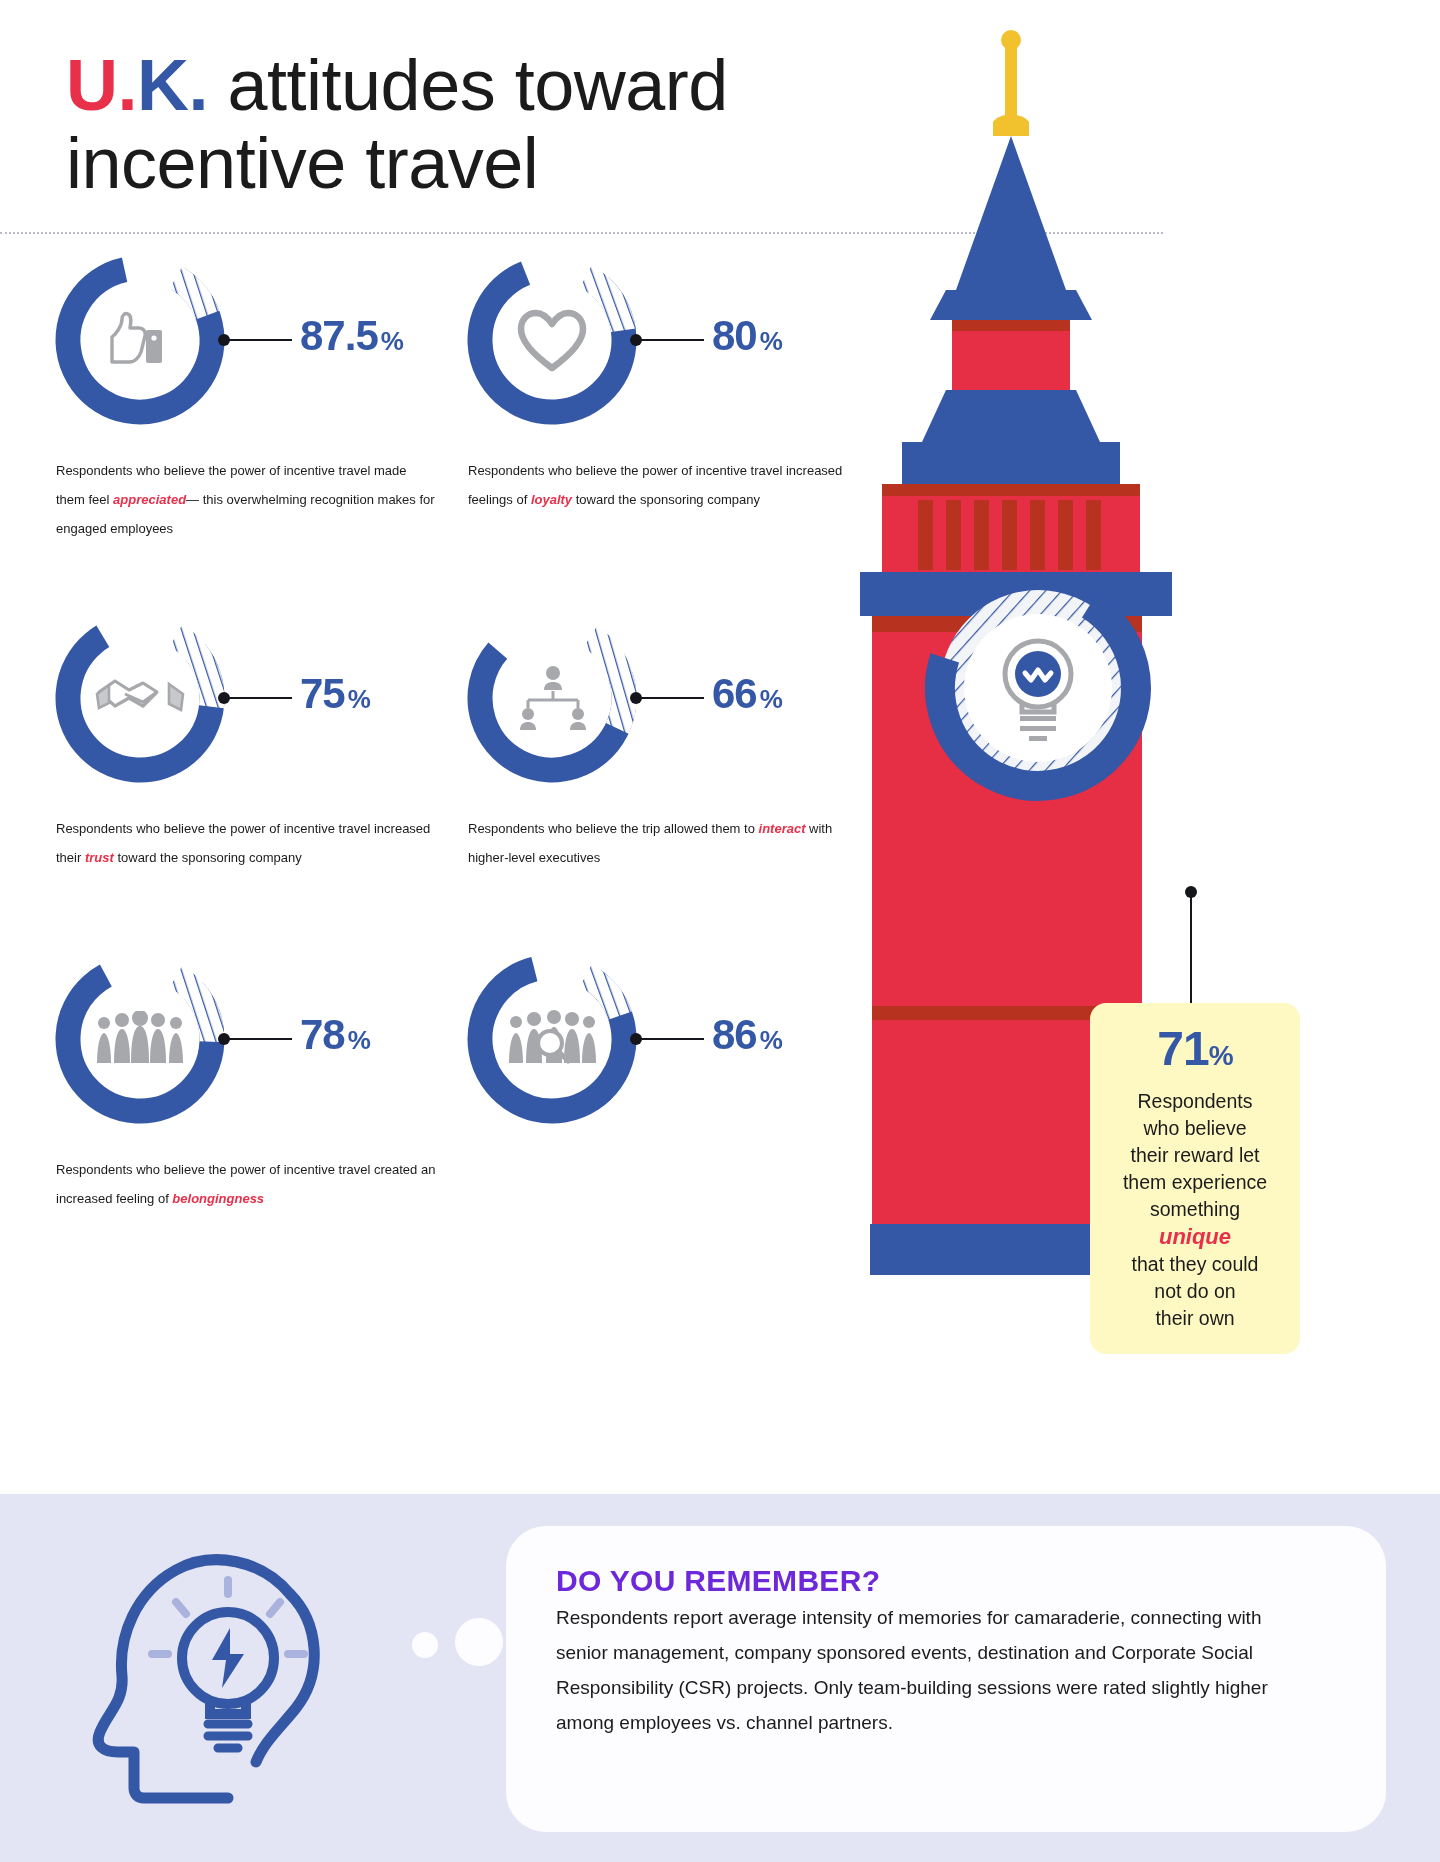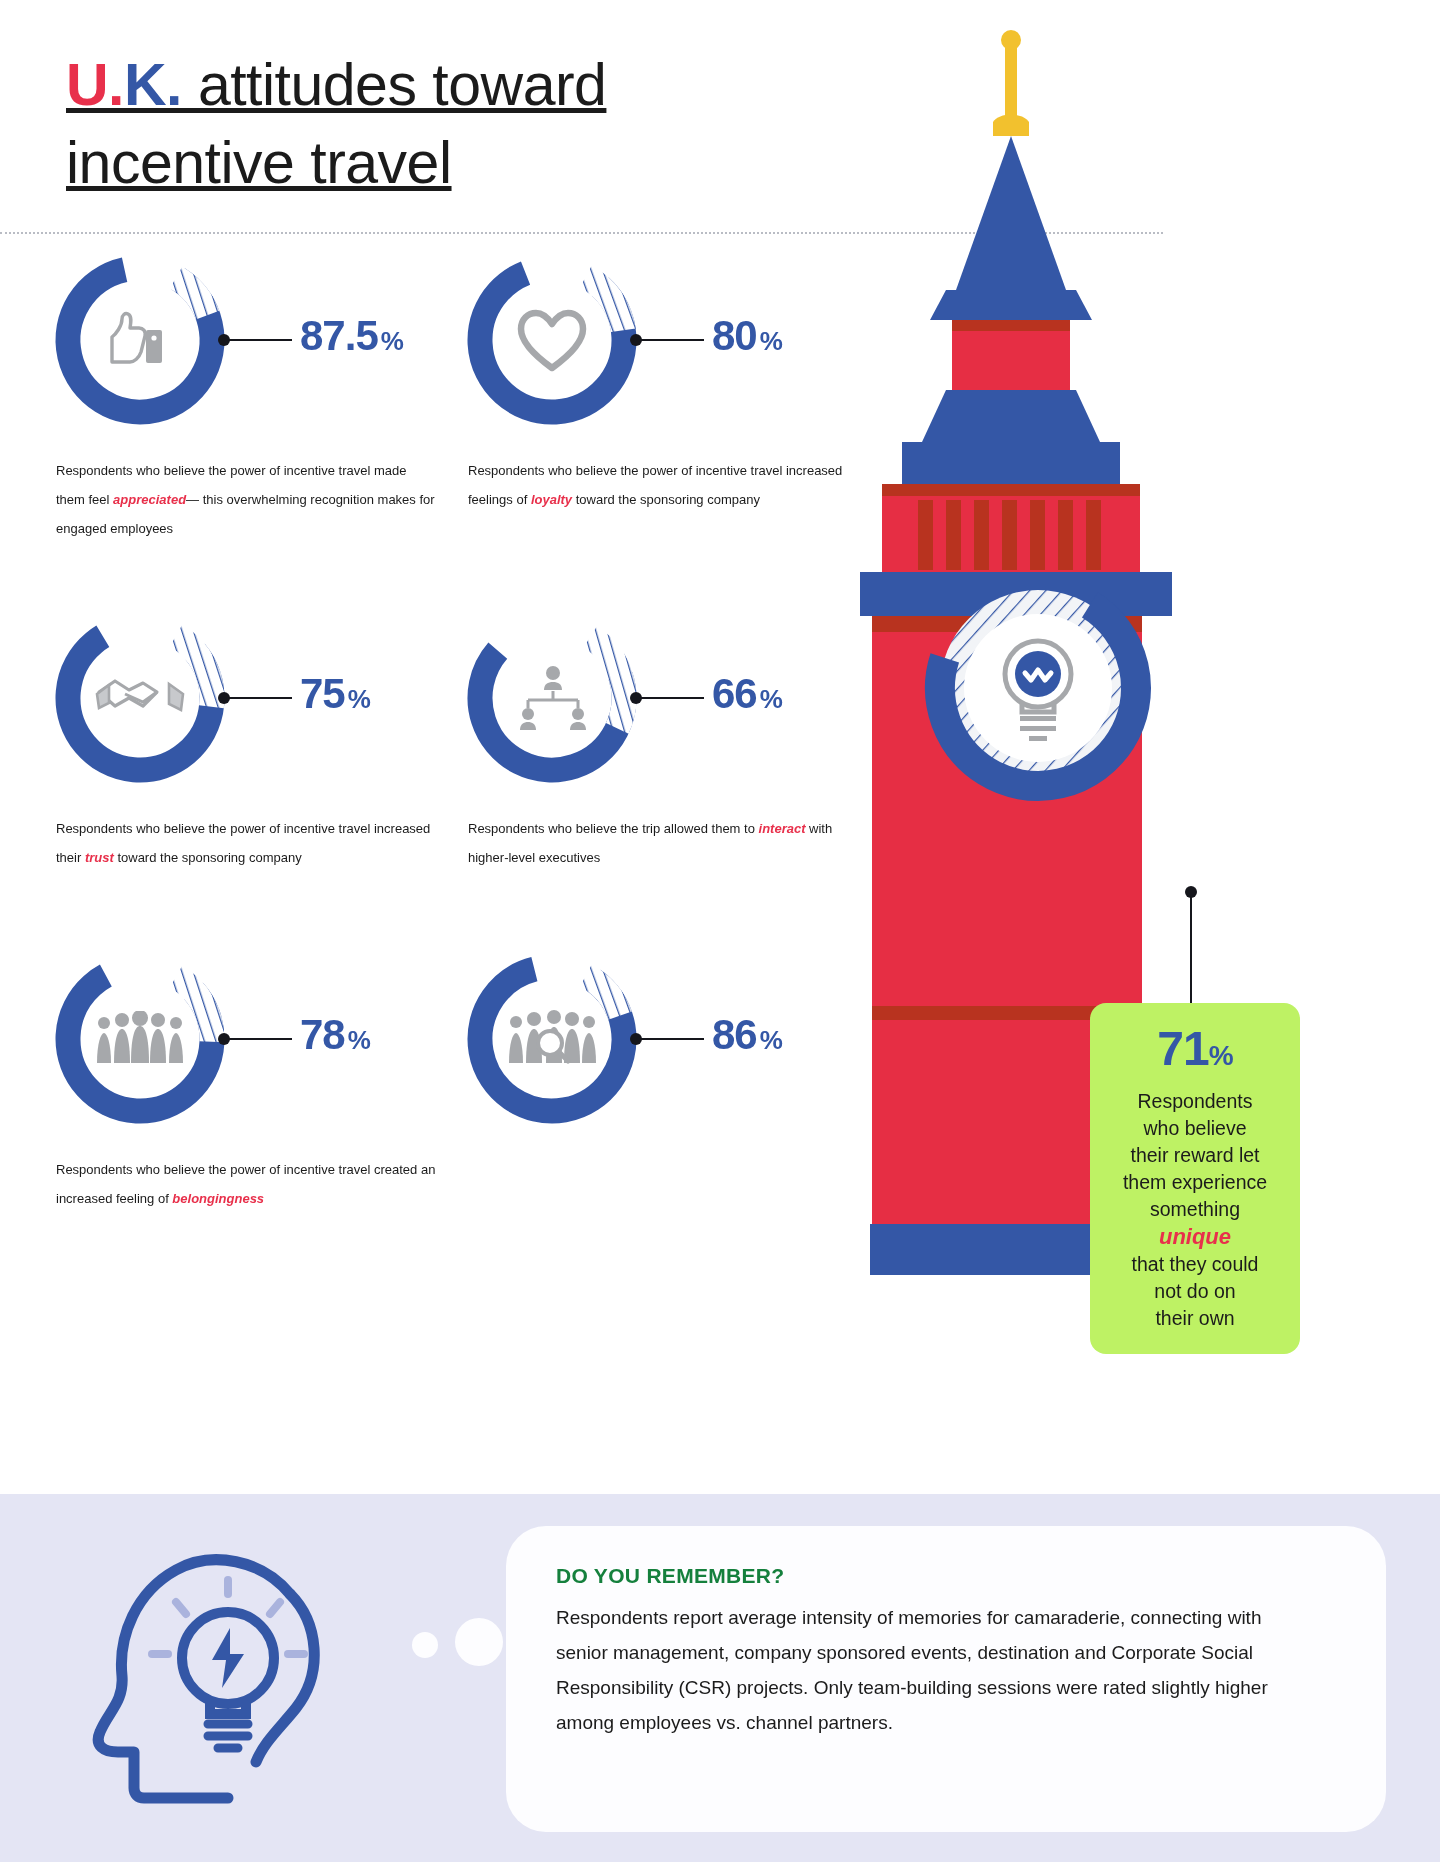--- a/index.html
+++ b/index.html
@@ -10,24 +10,23 @@
     position: relative;
     overflow: hidden;
   }
 
   
   #header {
     position: absolute; left: 0; top: 0; width: 1440px; height: 232px;
   }
   #title {
     position: absolute; left: 66px; top: 46px;
-    font-size: 59px; line-height: 78px; font-weight: 400;
+    font-size: 72px; line-height: 78px; font-weight: 400;
     color: #1b1b1b; letter-spacing: -0.5px;
     width: 820px;
-    text-decoration: underline;
   }
   #title .uk-u { color: #e8304b; font-weight: 700; }
   #title .uk-k { color: #3457a6; font-weight: 700; }
   #dotted-divider {
     position: absolute; left: 0; top: 232px; width: 1163px; height: 2px;
     border-top: 2px dotted #b9bcc4;
   }
 
   
   #stats-grid {
@@ -71,21 +70,21 @@
   }
   .stat-desc .hl { color: #e8304b; font-weight: 700; font-style: italic; }
 
   
   #tower { position: absolute; left: 860px; top: 0; width: 360px; height: 1275px; }
 
   
   #card71 {
     position: absolute; left: 1090px; top: 1003px;
     width: 210px; padding: 18px 10px 22px;
-    background: #bef264; border-radius: 16px;
+    background: #fef9c3; border-radius: 16px;
     text-align: center;
   }
   #card71 .big {
     font-size: 48px; font-weight: 700; color: #3457a6;
     letter-spacing: -1px; line-height: 56px;
   }
   #card71 .big .sym { font-size: 28px; }
   #card71 .body {
     font-size: 19.5px; line-height: 27px; color: #1b1b1b; margin-top: 4px;
   }
@@ -115,21 +114,21 @@
   #bubble-tail-1 {
     position: absolute; left: 455px; top: 124px;
     width: 48px; height: 48px; border-radius: 50%; background: #fdfdff;
   }
   #bubble-tail-2 {
     position: absolute; left: 412px; top: 138px;
     width: 26px; height: 26px; border-radius: 50%; background: #fdfdff;
   }
   #bubble-heading {
     position: absolute; left: 556px; top: 70px;
-    font-size: 21px; font-weight: 700; color: #15803d; letter-spacing: 0.3px;
+    font-size: 30px; font-weight: 700; color: #6d28d9; letter-spacing: 0.3px;
   }
   #bubble-body {
     position: absolute; left: 556px; top: 106px; width: 760px;
     font-size: 19px; line-height: 35px; color: #1b1b1b;
   }
 </style>
 </head>
 <body>
 
 <div id="header">

